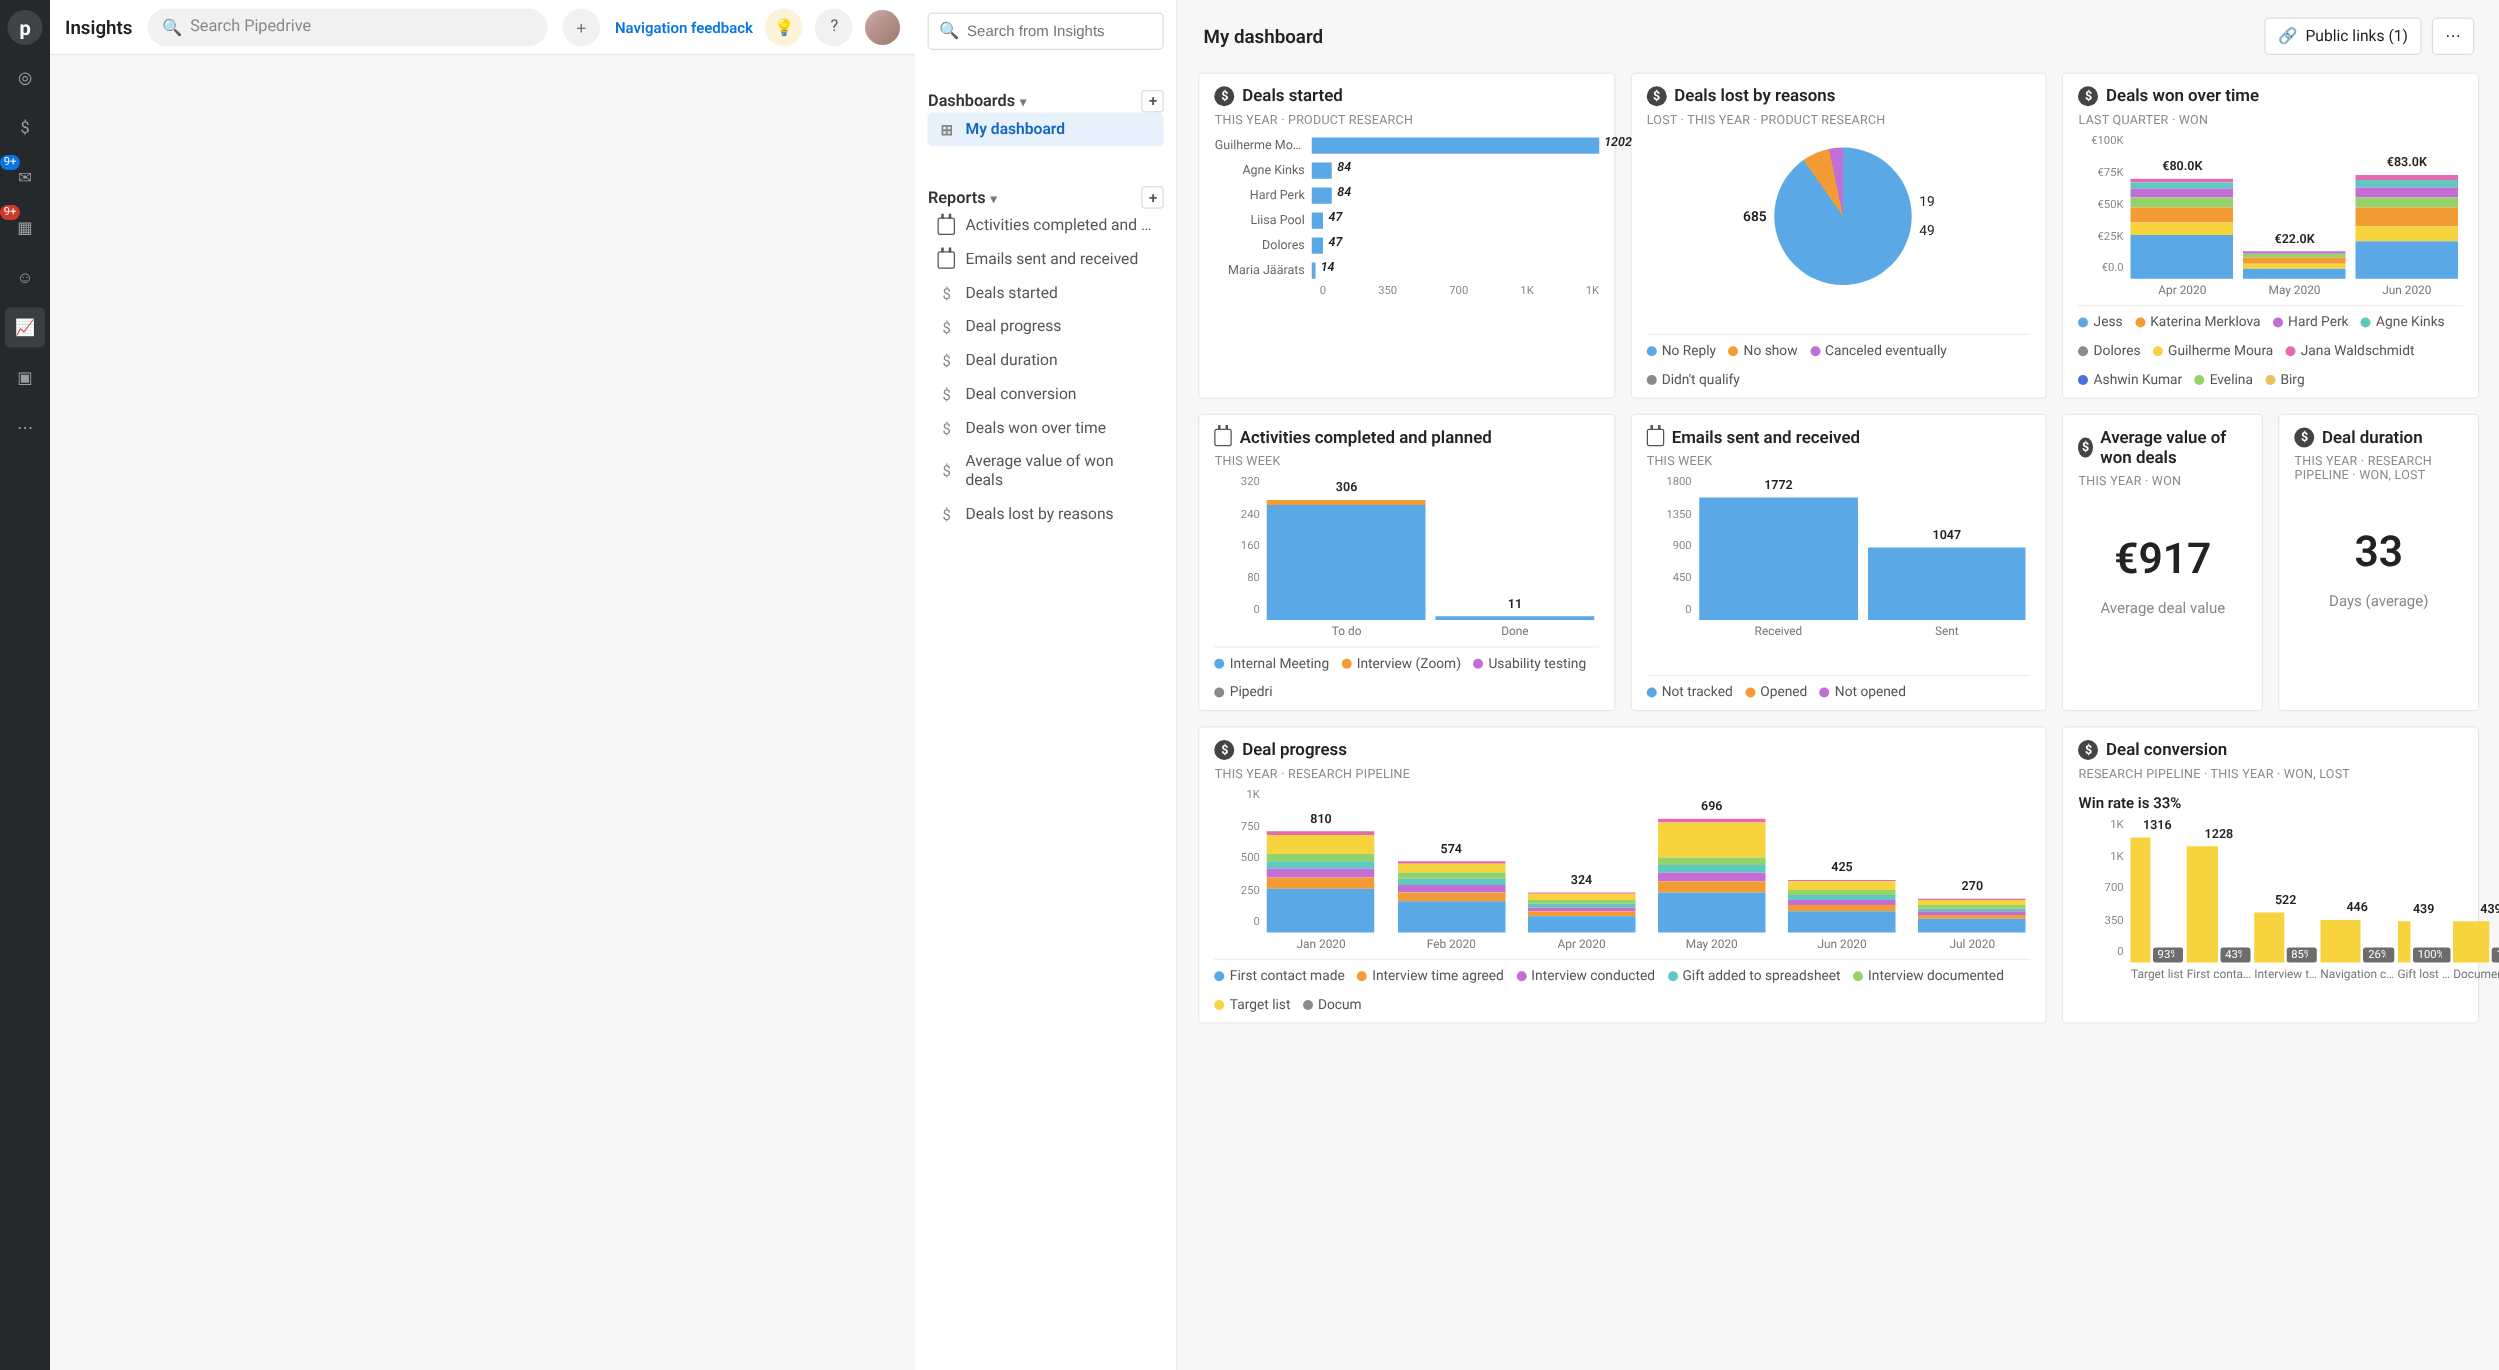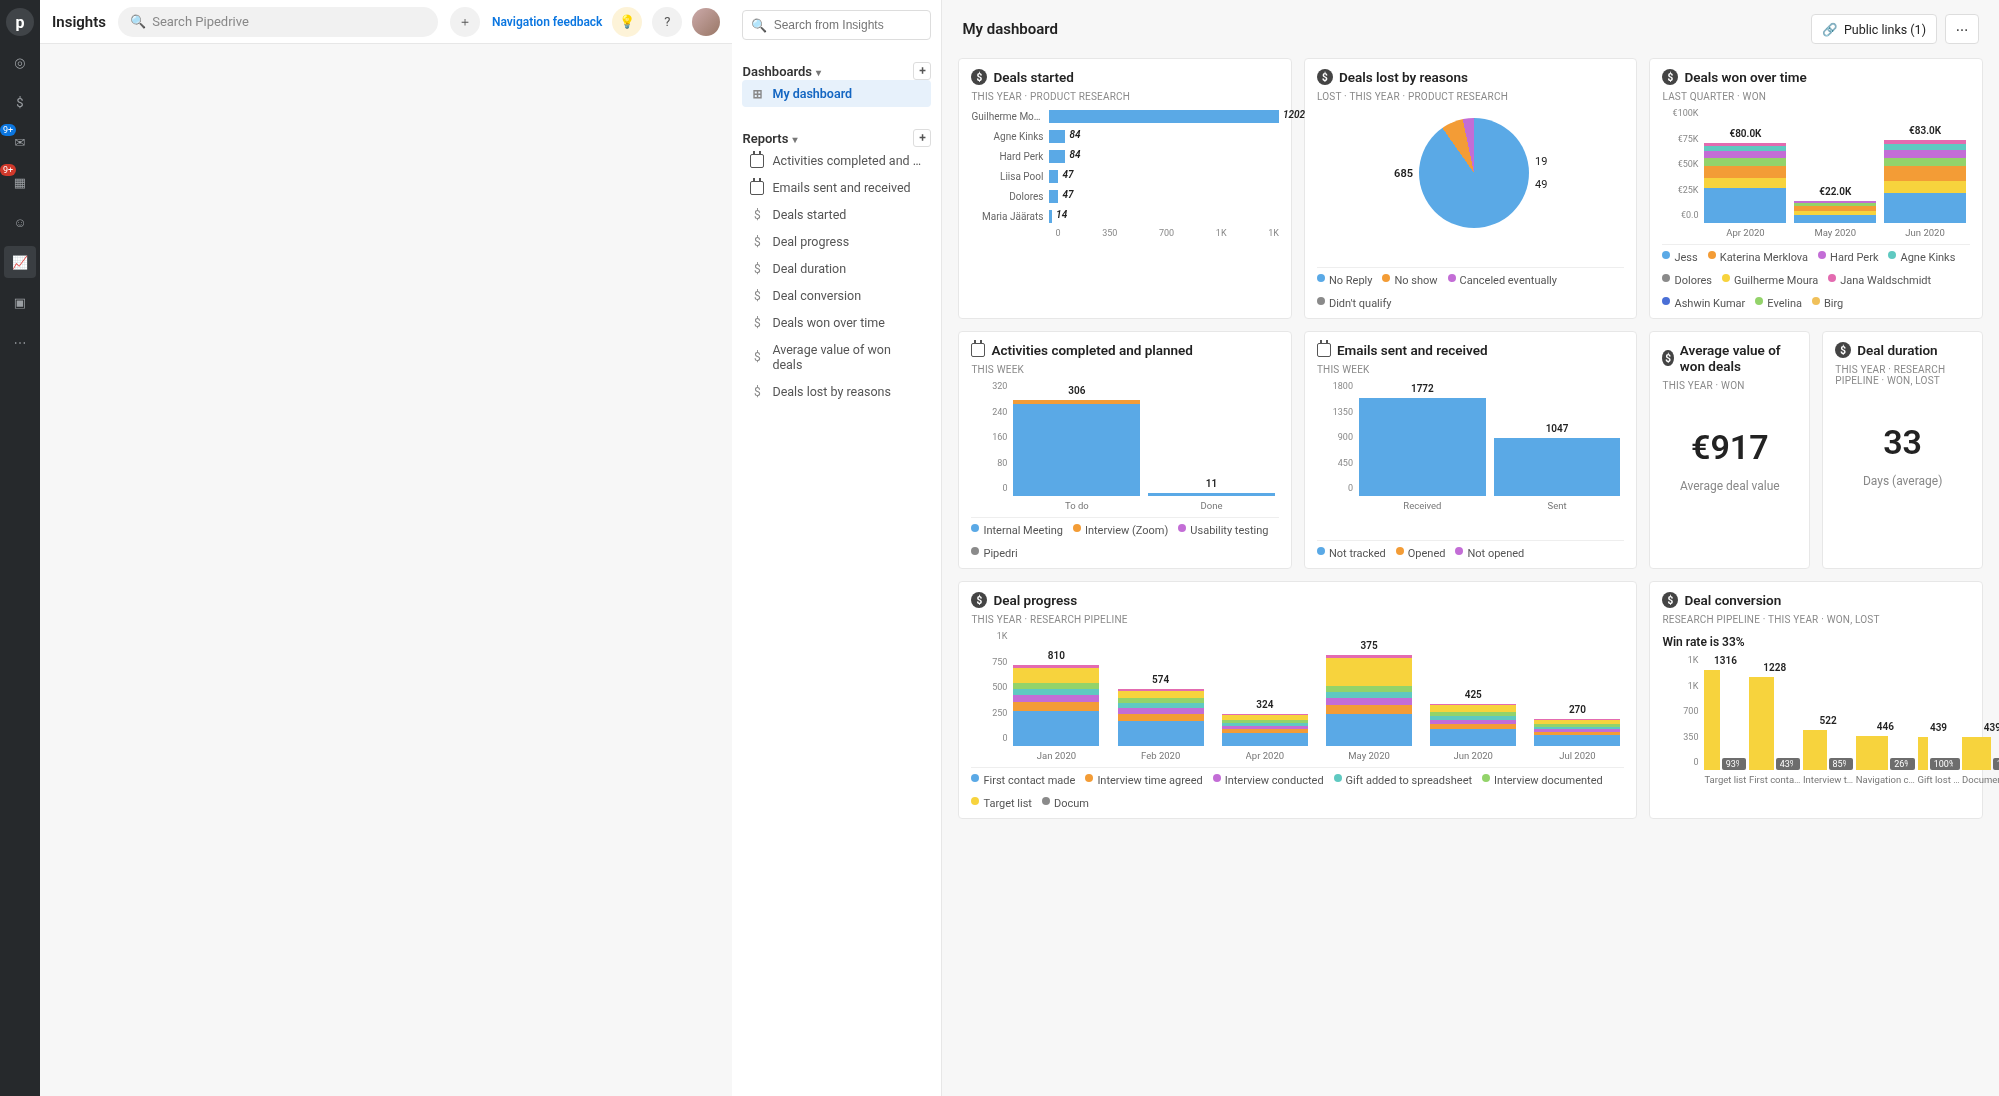--- a/index.html
+++ b/index.html
@@ -16,39 +16,39 @@
 .top-title { font-weight:600; font-size:15px; }
 .search-global { flex:0 0 auto; margin-left:auto; margin-right:auto; display:flex; align-items:center; width:320px; background:#f1f1f1; border-radius:16px; height:30px; padding:0 12px; color:#888; }
 .circle-btn { width:30px; height:30px; border-radius:50%; background:#f1f1f1; display:flex; align-items:center; justify-content:center; cursor:pointer; color:#555;}
 .nav-feedback { color:#0b76e0; font-size:12px; font-weight:600; cursor:pointer; }
 .top-right { display:flex; align-items:center; gap:10px; margin-left:auto; }
 .avatar { width:28px; height:28px; border-radius:50%; background:linear-gradient(135deg,#caa,#976); }
 .body { flex:1; display:flex; min-height:0; }
 .sidebar { width:210px; background:#fff; border-right:1px solid #e7e7e7; padding:10px; overflow:auto; }
 .side-search { display:flex; align-items:center; border:1px solid #ddd; border-radius:4px; height:30px; padding:0 8px; color:#888; gap:6px; }
 .side-search input { border:none; outline:none; width:100%; font-size:12px; }
-.side-section { margin-top:22px; }
+.side-section { margin-top:32px; }
 .side-head { display:flex; align-items:center; justify-content:space-between; font-weight:600; font-size:13px; color:#333; }
 .side-head .chev { font-size:10px; margin-left:4px; color:#777; }
 .plus-btn { width:18px; height:18px; border:1px solid #ddd; border-radius:3px; display:flex; align-items:center; justify-content:center; font-size:12px; color:#555; cursor:pointer;}
 .side-item { display:flex; align-items:center; gap:8px; padding:6px 8px; color:#555; font-size:12.5px; cursor:pointer; border-radius:4px;}
 .side-item.active { background:#e7f1fb; color:#1466c2; font-weight:600; }
 .side-item .ic { width:14px; text-align:center; color:#888; font-size:12px;}
 .content { flex:1; overflow:auto; padding:0 16px 16px 16px; }
 .content-head { display:flex; align-items:center; justify-content:space-between; padding:14px 4px; }
 .content-head h2 { font-size:15px; font-weight:600; }
 .head-actions { display:flex; gap:8px; }
 .pill-btn { border:1px solid #ddd; background:#fff; border-radius:4px; height:30px; padding:0 10px; display:flex; align-items:center; gap:6px; font-size:12.5px; cursor:pointer;}
 .grid { display:grid; grid-template-columns: repeat(12, 1fr); gap:12px; }
 .card { background:#fff; border:1px solid #e7e7e7; border-radius:4px; padding:10px 12px 8px 12px; display:flex; flex-direction:column; gap:6px; min-width:0;}
 .card-head { display:flex; align-items:center; gap:6px; }
 .card-title { font-weight:600; font-size:13.5px; }
 .card-sub { font-size:10px; color:#8a8a8a; text-transform:uppercase; letter-spacing:.2px; }
 .legend { border-top:1px solid #eee; padding-top:6px; display:flex; flex-wrap:wrap; gap:10px; font-size:11px; color:#555; }
-.legend-item { display:flex; gap:4px; white-space:nowrap;}
+.legend-item { display:flex; align-items:center; gap:4px; white-space:nowrap;}
 .dot { width:8px; height:8px; border-radius:50%; display:inline-block;}
 .metric-big { font-size:34px; font-weight:600; text-align:center; margin-top:30px;}
 .metric-sub { text-align:center; color:#888; font-size:12px; margin-top:6px;}
 .chart { position:relative; flex:1; min-height:130px; }
 
 .hbar-row { display:flex; align-items:center; height:17px; margin-bottom:3px; font-size:10px;}
 .hbar-label { width:78px; text-align:right; color:#666; padding-right:6px; white-space:nowrap; overflow:hidden; text-overflow:ellipsis;}
 .hbar-track { flex:1; position:relative; height:13px; }
 .hbar-fill { position:absolute; left:0; top:0; bottom:0; background:#5aa9e6; }
 .hbar-val { position:absolute; top:-1px; font-size:10px; font-weight:600;font-style:italic; }
@@ -488,21 +488,21 @@
                       <div class="vbar-seg" style="background: rgb(243, 156, 54); height: 12.3457%;"></div>
                       <div class="vbar-seg" style="background: rgb(195, 109, 214); height: 9.25926%;"></div>
                       <div class="vbar-seg" style="background: rgb(95, 201, 193); height: 9.25926%;"></div>
                       <div class="vbar-seg" style="background: rgb(147, 211, 106); height: 9.25926%;"></div>
                       <div class="vbar-seg" style="background: rgb(247, 211, 61); height: 16.6667%;"></div>
                       <div class="vbar-seg" style="background: rgb(227, 107, 176); height: 3.08642%;"></div>
                     </div>
                     <div class="vbar-cat">Apr 2020</div>
                   </div>
                   <div class="vbar-group">
-                    <div class="vbar-total">375</div>
+                    <div class="vbar-total">696</div>
                     <div class="vbar" style="height: 90.8px;">
                       <div class="vbar-seg" style="background: rgb(90, 169, 230); height: 35.2423%;"></div>
                       <div class="vbar-seg" style="background: rgb(243, 156, 54); height: 9.91189%;"></div>
                       <div class="vbar-seg" style="background: rgb(195, 109, 214); height: 7.70925%;"></div>
                       <div class="vbar-seg" style="background: rgb(95, 201, 193); height: 6.60793%;"></div>
                       <div class="vbar-seg" style="background: rgb(147, 211, 106); height: 6.60793%;"></div>
                       <div class="vbar-seg" style="background: rgb(247, 211, 61); height: 30.6167%;"></div>
                       <div class="vbar-seg" style="background: rgb(227, 107, 176); height: 3.30396%;"></div>
                     </div>
                     <div class="vbar-cat">May 2020</div>

